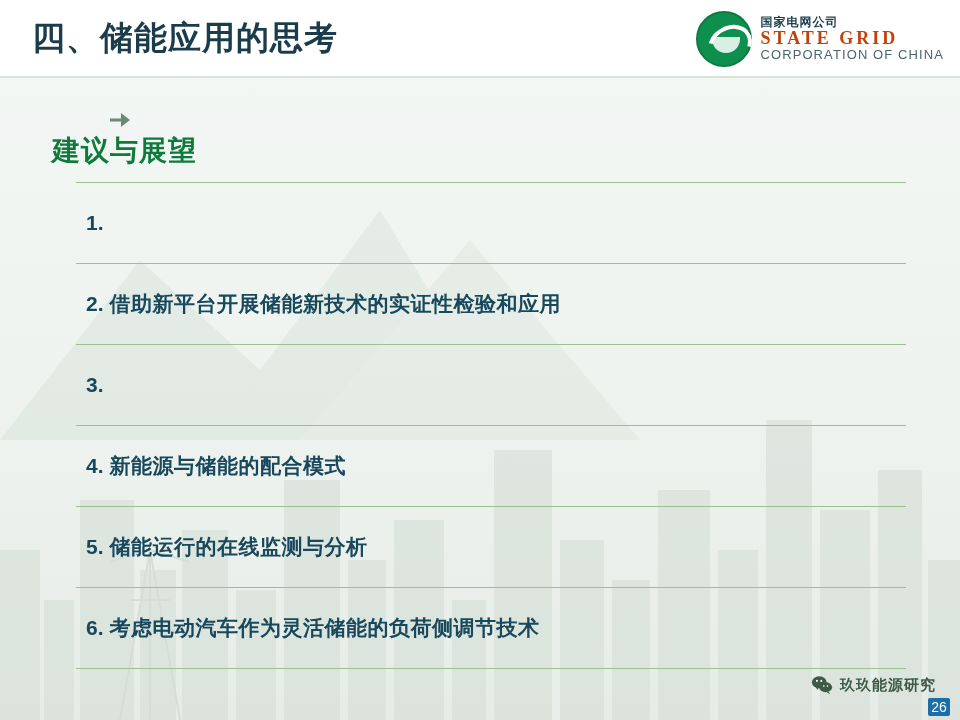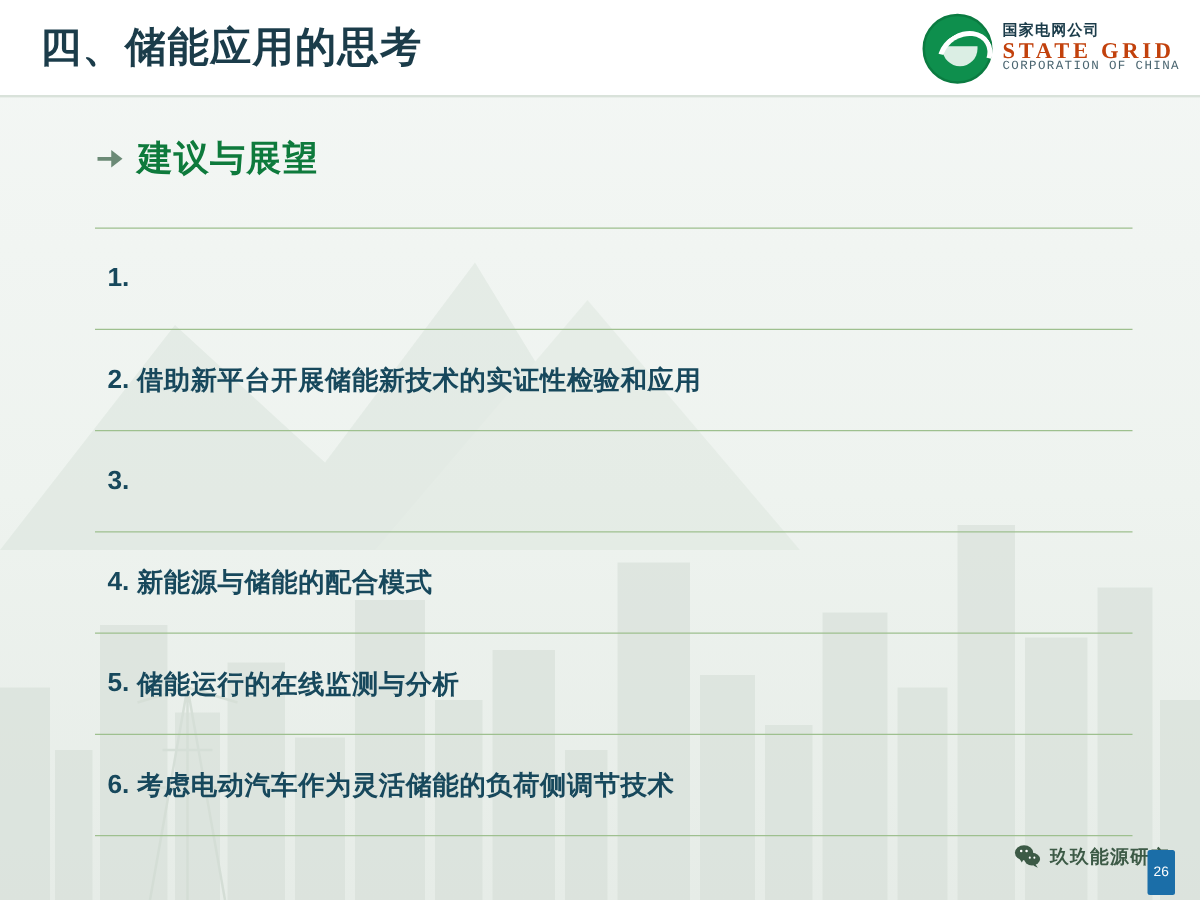--- a/index.html
+++ b/index.html
@@ -114,33 +114,34 @@
     letter-spacing: 1px;
   }
   .logo-en1 {
     font-size: 18px;
     font-weight: bold;
     color: #c2410c;
     letter-spacing: 3px;
     font-family: "Liberation Serif", serif;
   }
   .logo-en2 {
-    font-size: 10px;
+    font-size: 13px;
     color: #4a6570;
     letter-spacing: 1.1px;
-    font-family: Liberation Mono, monospace;
+    font-family: Liberation Sans, sans-serif;
   }
 
   
   .section-head {
     position: absolute;
-    left: 76px;
+    left: 52px;
     top: 108px;
     display: flex;
     align-items: center;
+    flex-direction: column;
   }
   .arrow-icon {
     width: 26px;
     height: 24px;
     margin-right: 8px;
     display: inline-block;
   }
   .section-title {
     font-size: 28px;
     font-weight: bold;
@@ -200,27 +201,27 @@
   .wm-text {
     font-size: 15px;
     color: #3c5a46;
     font-weight: bold;
     letter-spacing: 1px;
   }
 
   
   .page-num {
     position: absolute;
-    right: 20px;
+    right: 10px;
     bottom: 4px;
     width: 22px;
-    height: 36px;
+    height: 18px;
     background: #1b6ea8;
     color: #ffffff;
-    font-size: 11px;
+    font-size: 14px;
     display: flex;
     align-items: center;
     justify-content: center;
     border-radius: 2px;
   }
 </style>
 </head>
 <body>
 
 <div class="slide">

